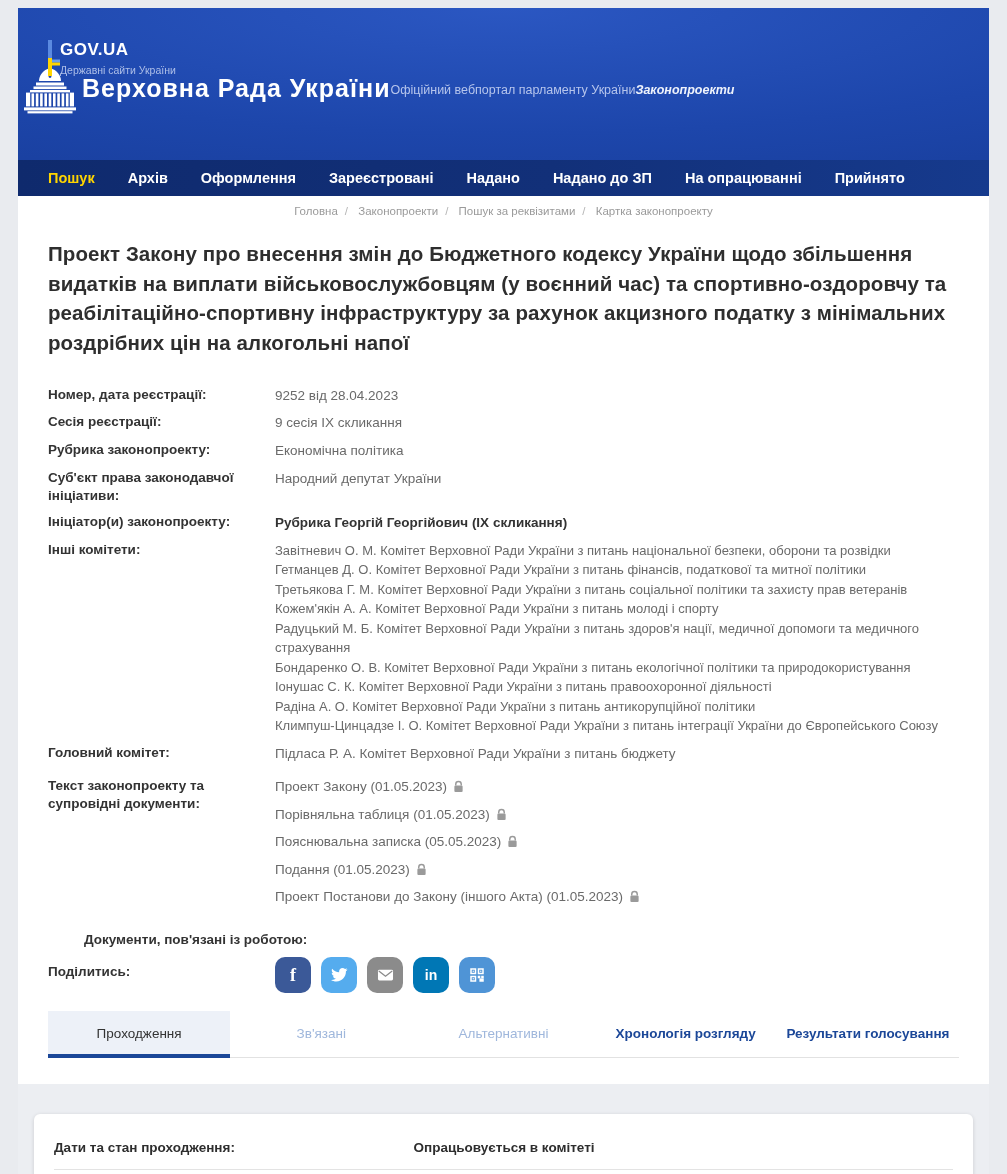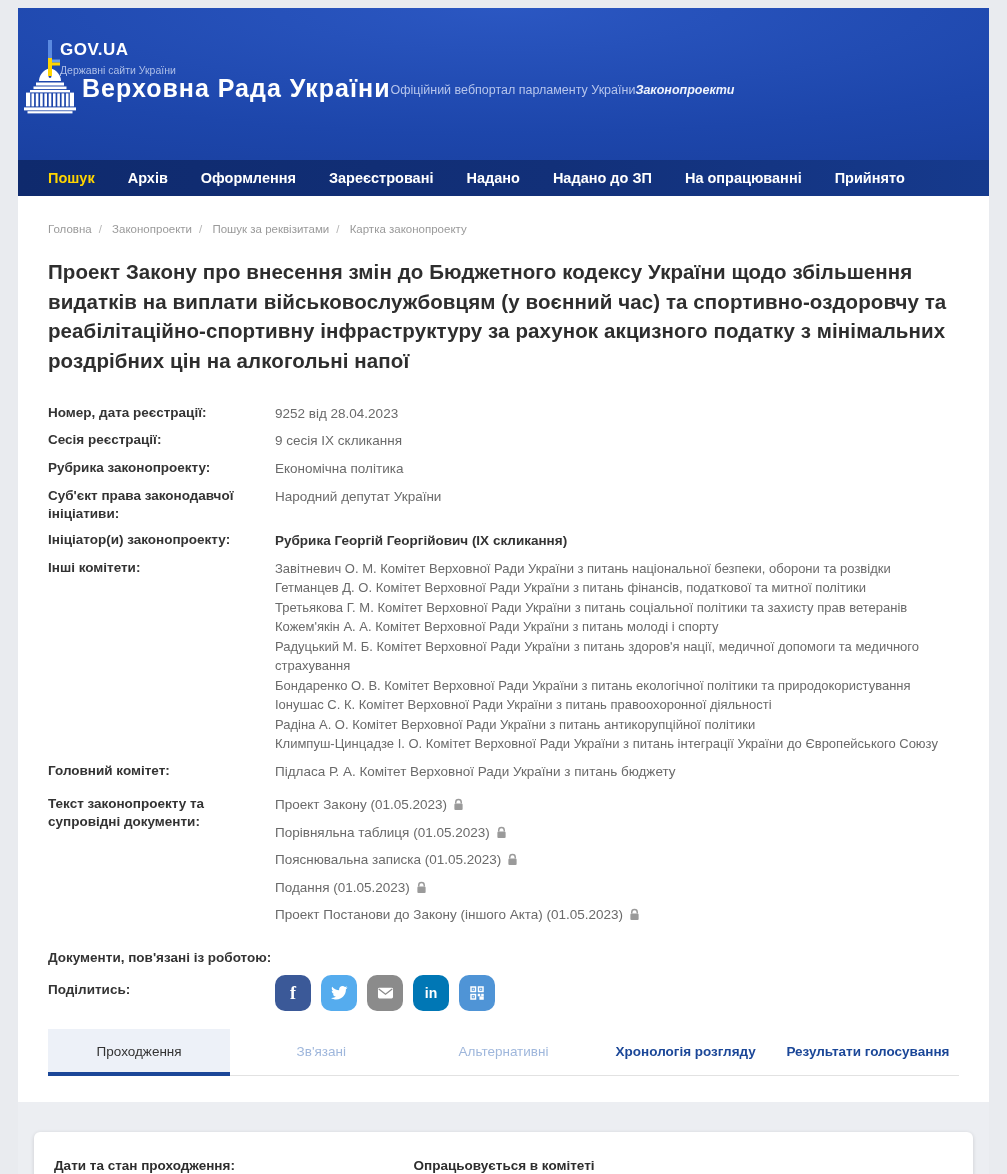--- a/index.html
+++ b/index.html
@@ -31,21 +31,21 @@
 
   
   .main-nav {
     height:36px; display:flex; align-items:center; gap:33px; padding:0 30px;
     background:linear-gradient(90deg,#0f2a6d 0%, #123079 55%, #163a8d 100%);
   }
   .main-nav a { color:#ffffff; font-size:14.5px; font-weight:bold; text-decoration:none; white-space:nowrap; }
   .main-nav a.active { color:#ffd500; }
 
   
-  .breadcrumb { padding:27px 30px 6px; font-size:11.5px; color:#9a9a9a; }
+  .breadcrumb { padding:9px 30px 6px; font-size:11.5px; color:#9a9a9a;text-align:center; }
   .breadcrumb a { color:#9a9a9a; text-decoration:none; }
   .breadcrumb .crumb:not(:last-child)::after { content:"/"; margin:0 7px; color:#b5b5b5; }
 
   
   h1.bill-title {
     margin:16px 30px 24px; font-size:20.5px; line-height:1.45;
     color:#2e2e2e; font-weight:bold; letter-spacing:.1px; max-width:900px;
   }
 
   
@@ -209,37 +209,37 @@
       <div class="d-label">Текст законопроекту та супровідні документи:</div>
       <div class="d-value">
         <div class="doc-line"><a href="#">Проект Закону (01.05.2023)</a><svg class="lock" width="11" height="13" viewBox="0 0 12 14">
               <path d="M3 6 V4.5 a3 3 0 0 1 6 0 V6" fill="none" stroke="#9a9a9a" stroke-width="1.6"></path>
               <rect x="1.5" y="6" width="9" height="7" rx="1.2" fill="#9a9a9a"></rect>
             </svg></div>
         <div class="doc-line"><a href="#">Порівняльна таблиця (01.05.2023)</a><svg class="lock" width="11" height="13" viewBox="0 0 12 14">
               <path d="M3 6 V4.5 a3 3 0 0 1 6 0 V6" fill="none" stroke="#9a9a9a" stroke-width="1.6"></path>
               <rect x="1.5" y="6" width="9" height="7" rx="1.2" fill="#9a9a9a"></rect>
             </svg></div>
-        <div class="doc-line"><a href="#">Пояснювальна записка (01.05.2023)</a><svg class="lock" width="11" height="13" viewBox="0 0 12 14">
+        <div class="doc-line"><a href="#">Пояснювальна записка (05.05.2023)</a><svg class="lock" width="11" height="13" viewBox="0 0 12 14">
               <path d="M3 6 V4.5 a3 3 0 0 1 6 0 V6" fill="none" stroke="#9a9a9a" stroke-width="1.6"></path>
               <rect x="1.5" y="6" width="9" height="7" rx="1.2" fill="#9a9a9a"></rect>
             </svg></div>
         <div class="doc-line"><a href="#">Подання (01.05.2023)</a><svg class="lock" width="11" height="13" viewBox="0 0 12 14">
               <path d="M3 6 V4.5 a3 3 0 0 1 6 0 V6" fill="none" stroke="#9a9a9a" stroke-width="1.6"></path>
               <rect x="1.5" y="6" width="9" height="7" rx="1.2" fill="#9a9a9a"></rect>
             </svg></div>
         <div class="doc-line"><a href="#">Проект Постанови до Закону (іншого Акта) (01.05.2023)</a><svg class="lock" width="11" height="13" viewBox="0 0 12 14">
               <path d="M3 6 V4.5 a3 3 0 0 1 6 0 V6" fill="none" stroke="#9a9a9a" stroke-width="1.6"></path>
               <rect x="1.5" y="6" width="9" height="7" rx="1.2" fill="#9a9a9a"></rect>
             </svg></div>
       </div>
     </div>
 
     <div class="d-row" style="padding-top:12px;">
-      <div class="d-label" style="width:auto;">Документи, пов'язані із роботою:</div>
+      <div class="d-label" style="width:auto;margin-left:36px;">Документи, пов'язані із роботою:</div>
     </div>
 
     <div class="d-row share-row">
       <div class="d-label">Поділитись:</div>
       <div class="share-icons">
         <button class="tile fb">f</button>
         <button class="tile tw">
           <svg width="18" height="18" viewBox="0 0 24 24" fill="#ffffff">
               <path d="M23.4 4.8c-.8.36-1.66.6-2.56.72.92-.55 1.63-1.43 1.96-2.48-.86.51-1.82.88-2.84 1.08C19.15 3.25 17.97 2.7 16.67 2.7c-2.5 0-4.52 2.03-4.52 4.52 0 .35.04.7.11 1.03C8.5 8.06 5.17 6.26 2.94 3.52c-.39.67-.61 1.44-.61 2.27 0 1.57.8 2.95 2.01 3.76-.74-.02-1.44-.23-2.05-.57v.06c0 2.19 1.56 4.02 3.63 4.43-.38.1-.78.16-1.19.16-.29 0-.58-.03-.85-.08.58 1.8 2.25 3.11 4.23 3.14-1.55 1.21-3.5 1.94-5.62 1.94-.37 0-.73-.02-1.08-.06 2 1.28 4.38 2.03 6.94 2.03 8.32 0 12.88-6.9 12.88-12.88l-.02-.59c.89-.63 1.66-1.43 2.19-2.33z"></path>
             </svg>

